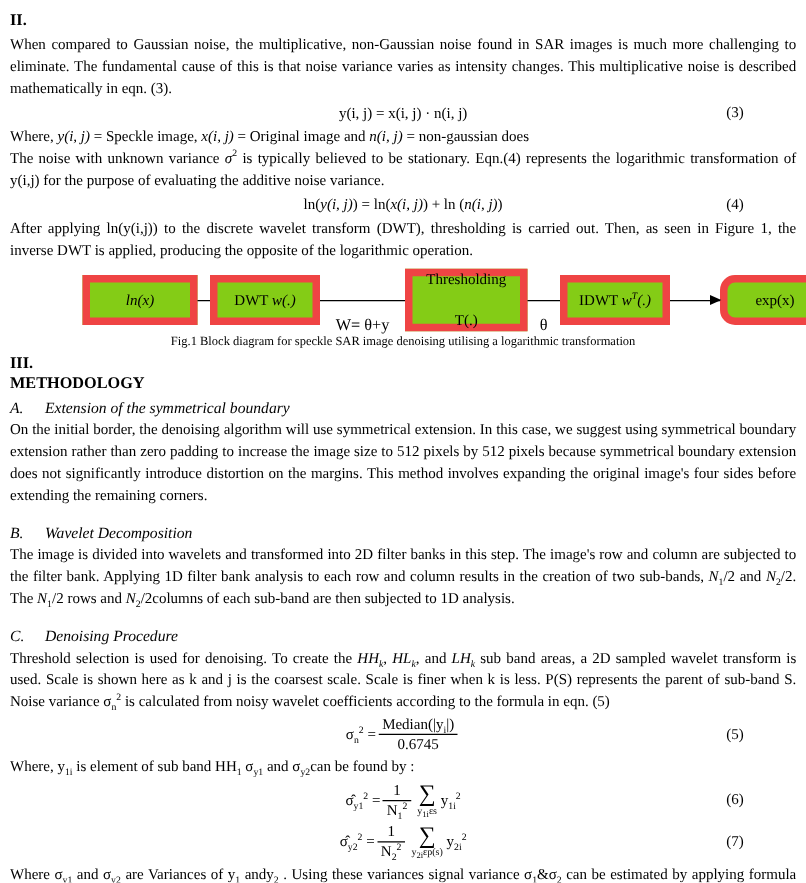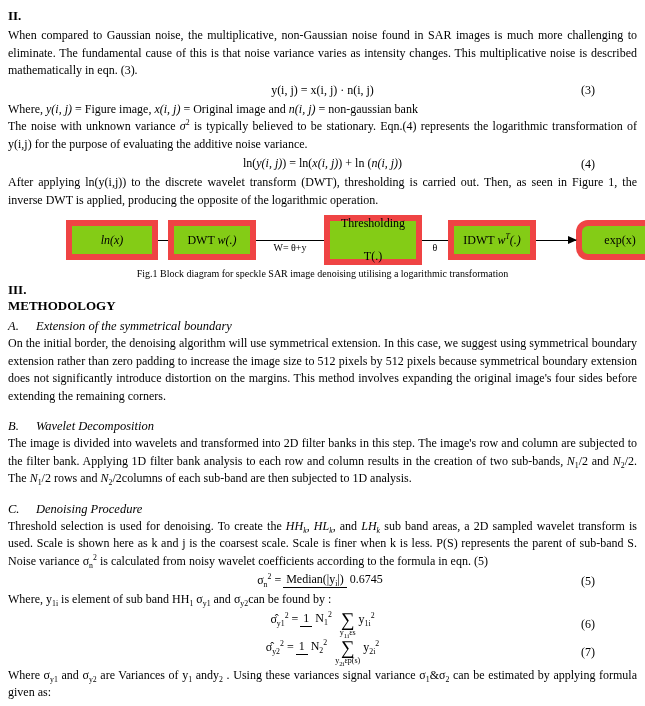--- a/index.html
+++ b/index.html
@@ -11,39 +11,39 @@
   .it{font-style:italic;}
 
   .sec-h{display:flex;justify-content:center;font-weight:bold;font-size:13px;margin:3px 0 3px;flex-direction:column;}
   .sec-h .hn{margin-right:30px;}
 
   .sub-h{display:flex;font-style:italic;font-size:12.5px;margin:5px 0 1px;}
   .sub-h .sl{width:28px;flex:none;}
 
   .eq-row{position:relative;text-align:center;margin:2px 0;line-height:17px;}
   .eq-num{position:absolute;right:42px;top:50%;transform:translateY(-50%);}
-  .eq-body{display:inline-flex;align-items:flex-start;}
+  .eq-body{display:inline-flex;align-items:center;}
 
-  .frac{display:inline-flex;flex-direction:row;text-align:center;vertical-align:middle;margin:0 2px;}
+  .frac{display:inline-flex;flex-direction:column;text-align:center;vertical-align:middle;margin:0 2px;}
   .fnum{border-bottom:1px solid #000;padding:0 3px;line-height:15px;}
   .fden{padding:0 3px;line-height:15px;}
 
   .sum{display:inline-flex;flex-direction:column;align-items:center;margin:0 3px;}
   .sig{font-size:19px;line-height:17px;}
   .lim{font-size:8px;line-height:9px;white-space:nowrap;}
   .lim sub{font-size:0.85em;}
 
   .fig{display:flex;align-items:center;margin:9px 0 2px 58px;height:44px;}
   .fbox{border:6px solid #ef4444;display:flex;flex-direction:column;align-items:center;
         justify-content:center;font-size:12px;flex:none;background:#84cc16;line-height:13px;}
   .b1{width:80px;height:28px;} .b2{width:76px;height:28px;} .b3{width:86px;height:38px;gap:20px;}
   .b4{width:76px;height:28px;} .b5{width:76px;height:28px;border-radius:12px;}
   .conn{height:1px;background:#000;position:relative;flex:none;}
   .c1{width:10px;} .c2{width:68px;} .c3{width:26px;} .c4{width:40px;}
-  .clabel{position:absolute;top:2px;left:50%;transform:translateX(-50%);font-size:10px;white-space:nowrap;}
+  .clabel{position:absolute;top:12px;left:50%;transform:translateX(-50%);font-size:13px;white-space:nowrap;}
   .ahead{position:absolute;right:-1px;top:-4px;width:0;height:0;
          border-left:9px solid #000;border-top:4px solid transparent;border-bottom:4px solid transparent;}
 
   .caption{text-align:center;font-size:10px;margin:6px 0 2px;}
 </style>
 </head>
 <body>
 
 <div class="page">
 
@@ -53,21 +53,21 @@
 
   <p class="body">When compared to Gaussian noise, the multiplicative, non-Gaussian noise found in SAR images is much more challenging to eliminate. The fundamental cause of this is that noise variance varies as intensity changes. This multiplicative noise is described mathematically in eqn. (3).</p>
 
   <div class="eq-row">
     <span class="eq-body">
         <span>y(i, j) = x(i, j) · n(i, j)</span>
       </span>
     <span class="eq-num">(3)</span>
   </div>
 
-  <p class="body"><span>Where,  </span><span class="it">y(i, j)</span><span> = Figure image, </span><span class="it">x(i, j)</span><span> = Original image and </span><span class="it">n(i, j)</span><span> = non-gaussian bank</span></p>
+  <p class="body"><span>Where,  </span><span class="it">y(i, j)</span><span> = Speckle image, </span><span class="it">x(i, j)</span><span> = Original image and </span><span class="it">n(i, j)</span><span> = non-gaussian does</span></p>
   <p class="body"><span>The noise with unknown variance </span><span class="it">σ</span><sup>2</sup><span> is typically believed to be stationary. Eqn.(4) represents the logarithmic transformation of y(i,j) for the purpose of evaluating the additive noise variance.</span></p>
 
   <div class="eq-row">
     <span class="eq-body">
         <span>ln(</span>
         <span class="it">y(i, j)</span>
         <span>) = ln(</span>
         <span class="it">x(i, j)</span>
         <span>) + ln (</span>
         <span class="it">n(i, j)</span>

